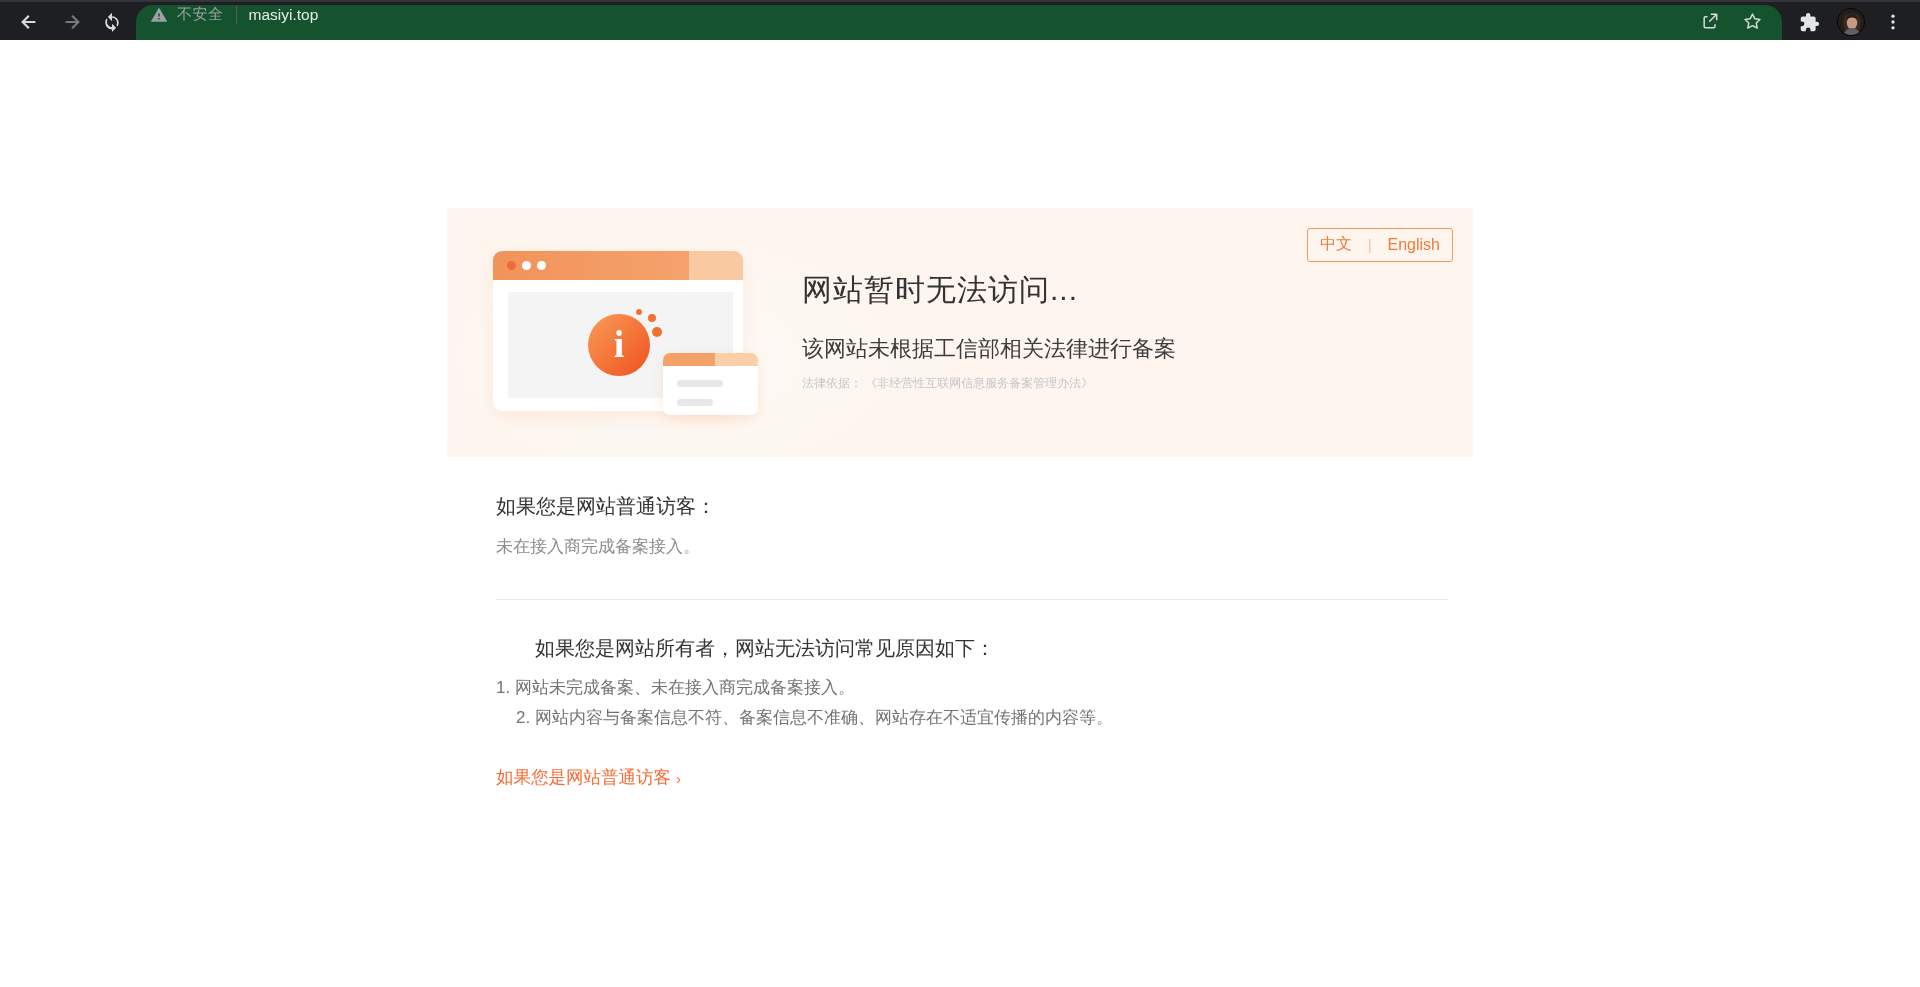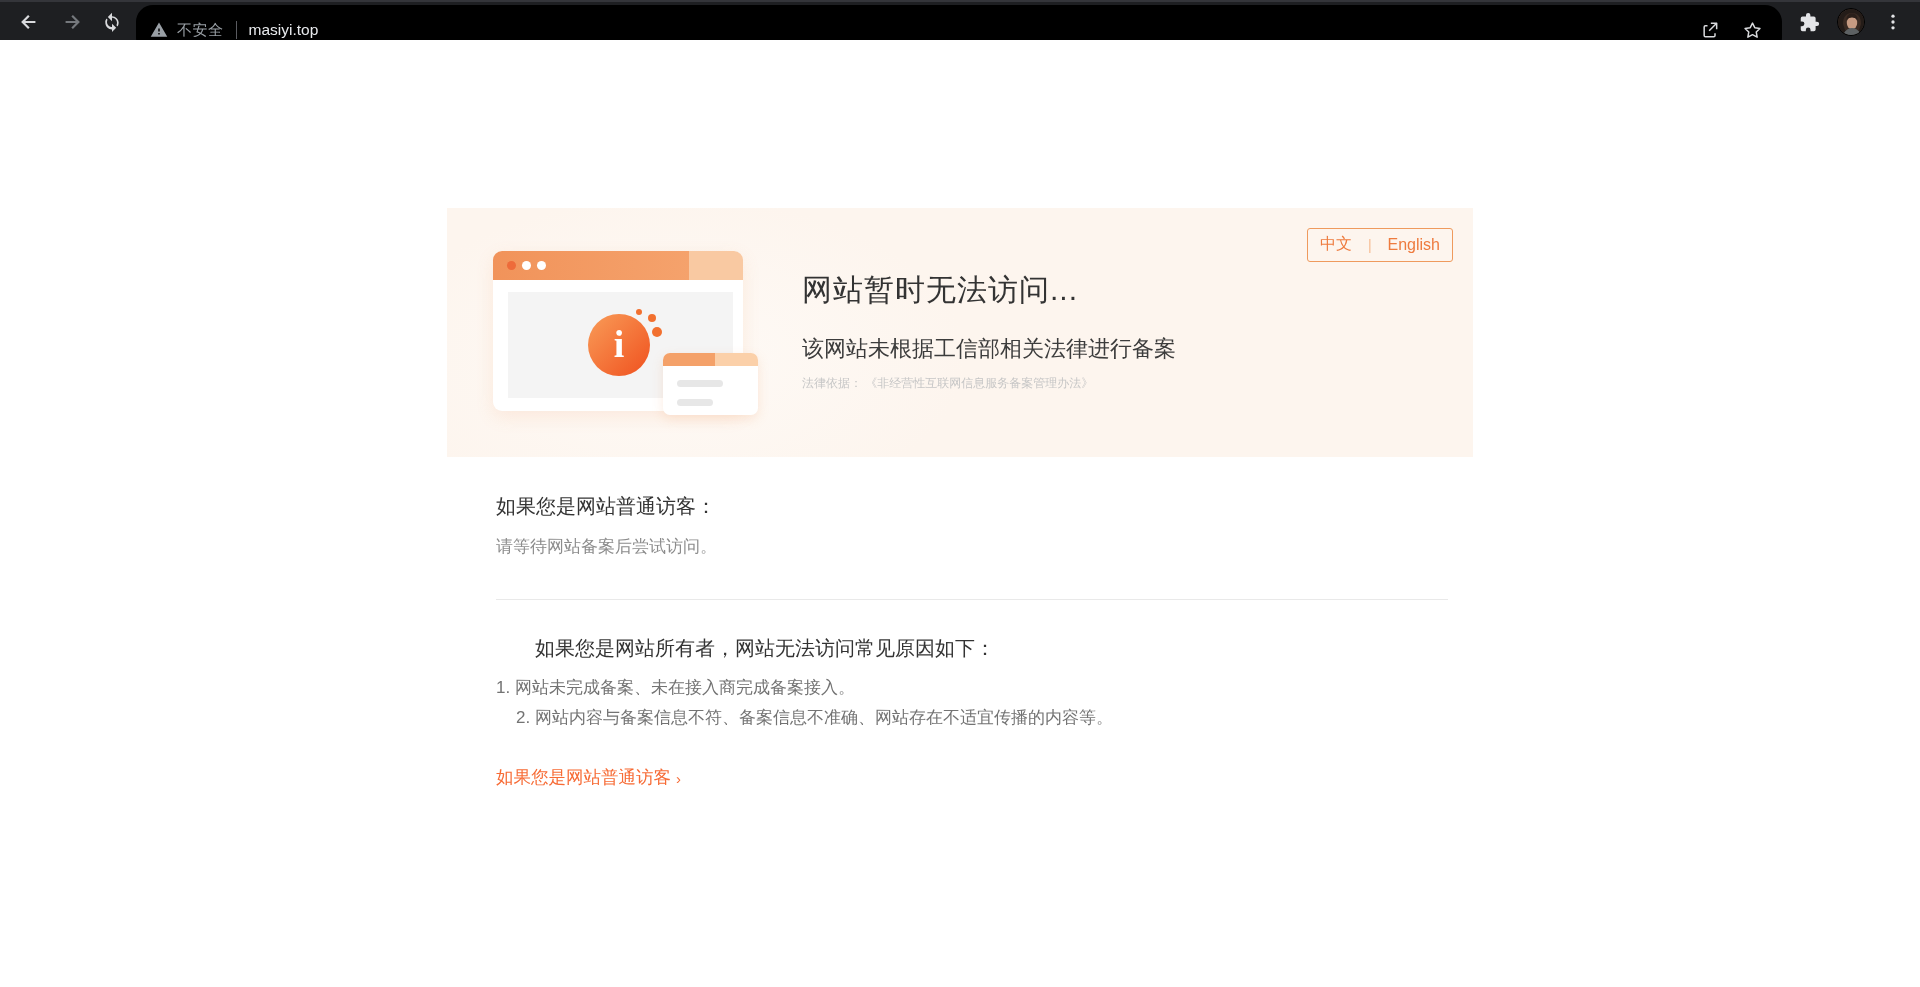--- a/index.html
+++ b/index.html
@@ -7,21 +7,21 @@
   body { font-family:"Liberation Sans","DejaVu Sans",sans-serif; }
   .screen { position:relative; width:1920px; height:987px; background:#ffffff; }
 
   
   .toolbar { position:absolute; left:0; top:0; width:1920px; height:40px;
              background:#1e1f22; border-top:2px solid #34353a; }
   .nav-btn { position:absolute; top:4px; width:32px; height:32px; border-radius:50%;
              display:flex; align-items:center; justify-content:center; cursor:pointer; }
   .nav-btn svg { display:block; }
   .omnibox { position:absolute; left:136px; top:3px; width:1646px; height:50px;
-             background:#000000; border-radius:17px; display:flex; align-items:center; }
+             background:#14532d; border-radius:17px; display:flex; align-items:flex-start; }
   .omni-left { display:flex; align-items:center; padding-left:14px; flex:1; min-width:0; }
   .sec-label { color:#9aa0a6; font-size:15px; margin-left:9px; letter-spacing:.5px; }
   .omni-sep { width:1px; height:18px; background:#5a5b60; margin:0 12px 0 12px; }
   .url-text { color:#e8eaed; font-size:15.5px; }
   .omni-right { display:flex; align-items:center; gap:10px; padding-right:14px; }
   .omni-icon { width:32px; height:32px; display:flex; align-items:center; justify-content:center; cursor:pointer; }
   .tb-right { position:absolute; right:0; top:0; height:40px; display:flex; align-items:center; gap:8px; padding-right:10px; }
   .tb-icon { width:34px; height:34px; display:flex; align-items:center; justify-content:center; cursor:pointer; }
   .avatar { width:28px; height:28px; border-radius:50%; overflow:hidden;
             background:radial-gradient(circle at 50% 38%, #caa28a 0 34%, #3b2e28 35% 72%, #171413 73%);
@@ -194,21 +194,21 @@
         </div>
 
         <div class="hero-text">
           <div class="hero-title">网站暂时无法访问...</div>
           <div class="hero-sub">该网站未根据工信部相关法律进行备案</div>
           <div class="hero-legal">法律依据： 《非经营性互联网信息服务备案管理办法》</div>
         </div>
       </div>
 
       <div class="section-h visitor-h">如果您是网站普通访客：</div>
-      <div class="visitor-p">请等待网站备案后尝试访问。</div>
+      <div class="visitor-p">未在接入商完成备案接入。</div>
 
       <div class="divider"></div>
 
       <div class="section-h owner-h">如果您是网站所有者，网站无法访问常见原因如下：</div>
       <div class="reason r1">1. 网站未完成备案、未在接入商完成备案接入。</div>
       <div class="reason r2">2. 网站内容与备案信息不符、备案信息不准确、网站存在不适宜传播的内容等。</div>
 
       <a class="cta">
         <span>如果您是网站普通访客</span>
         <span class="cta-chevron">›</span>

